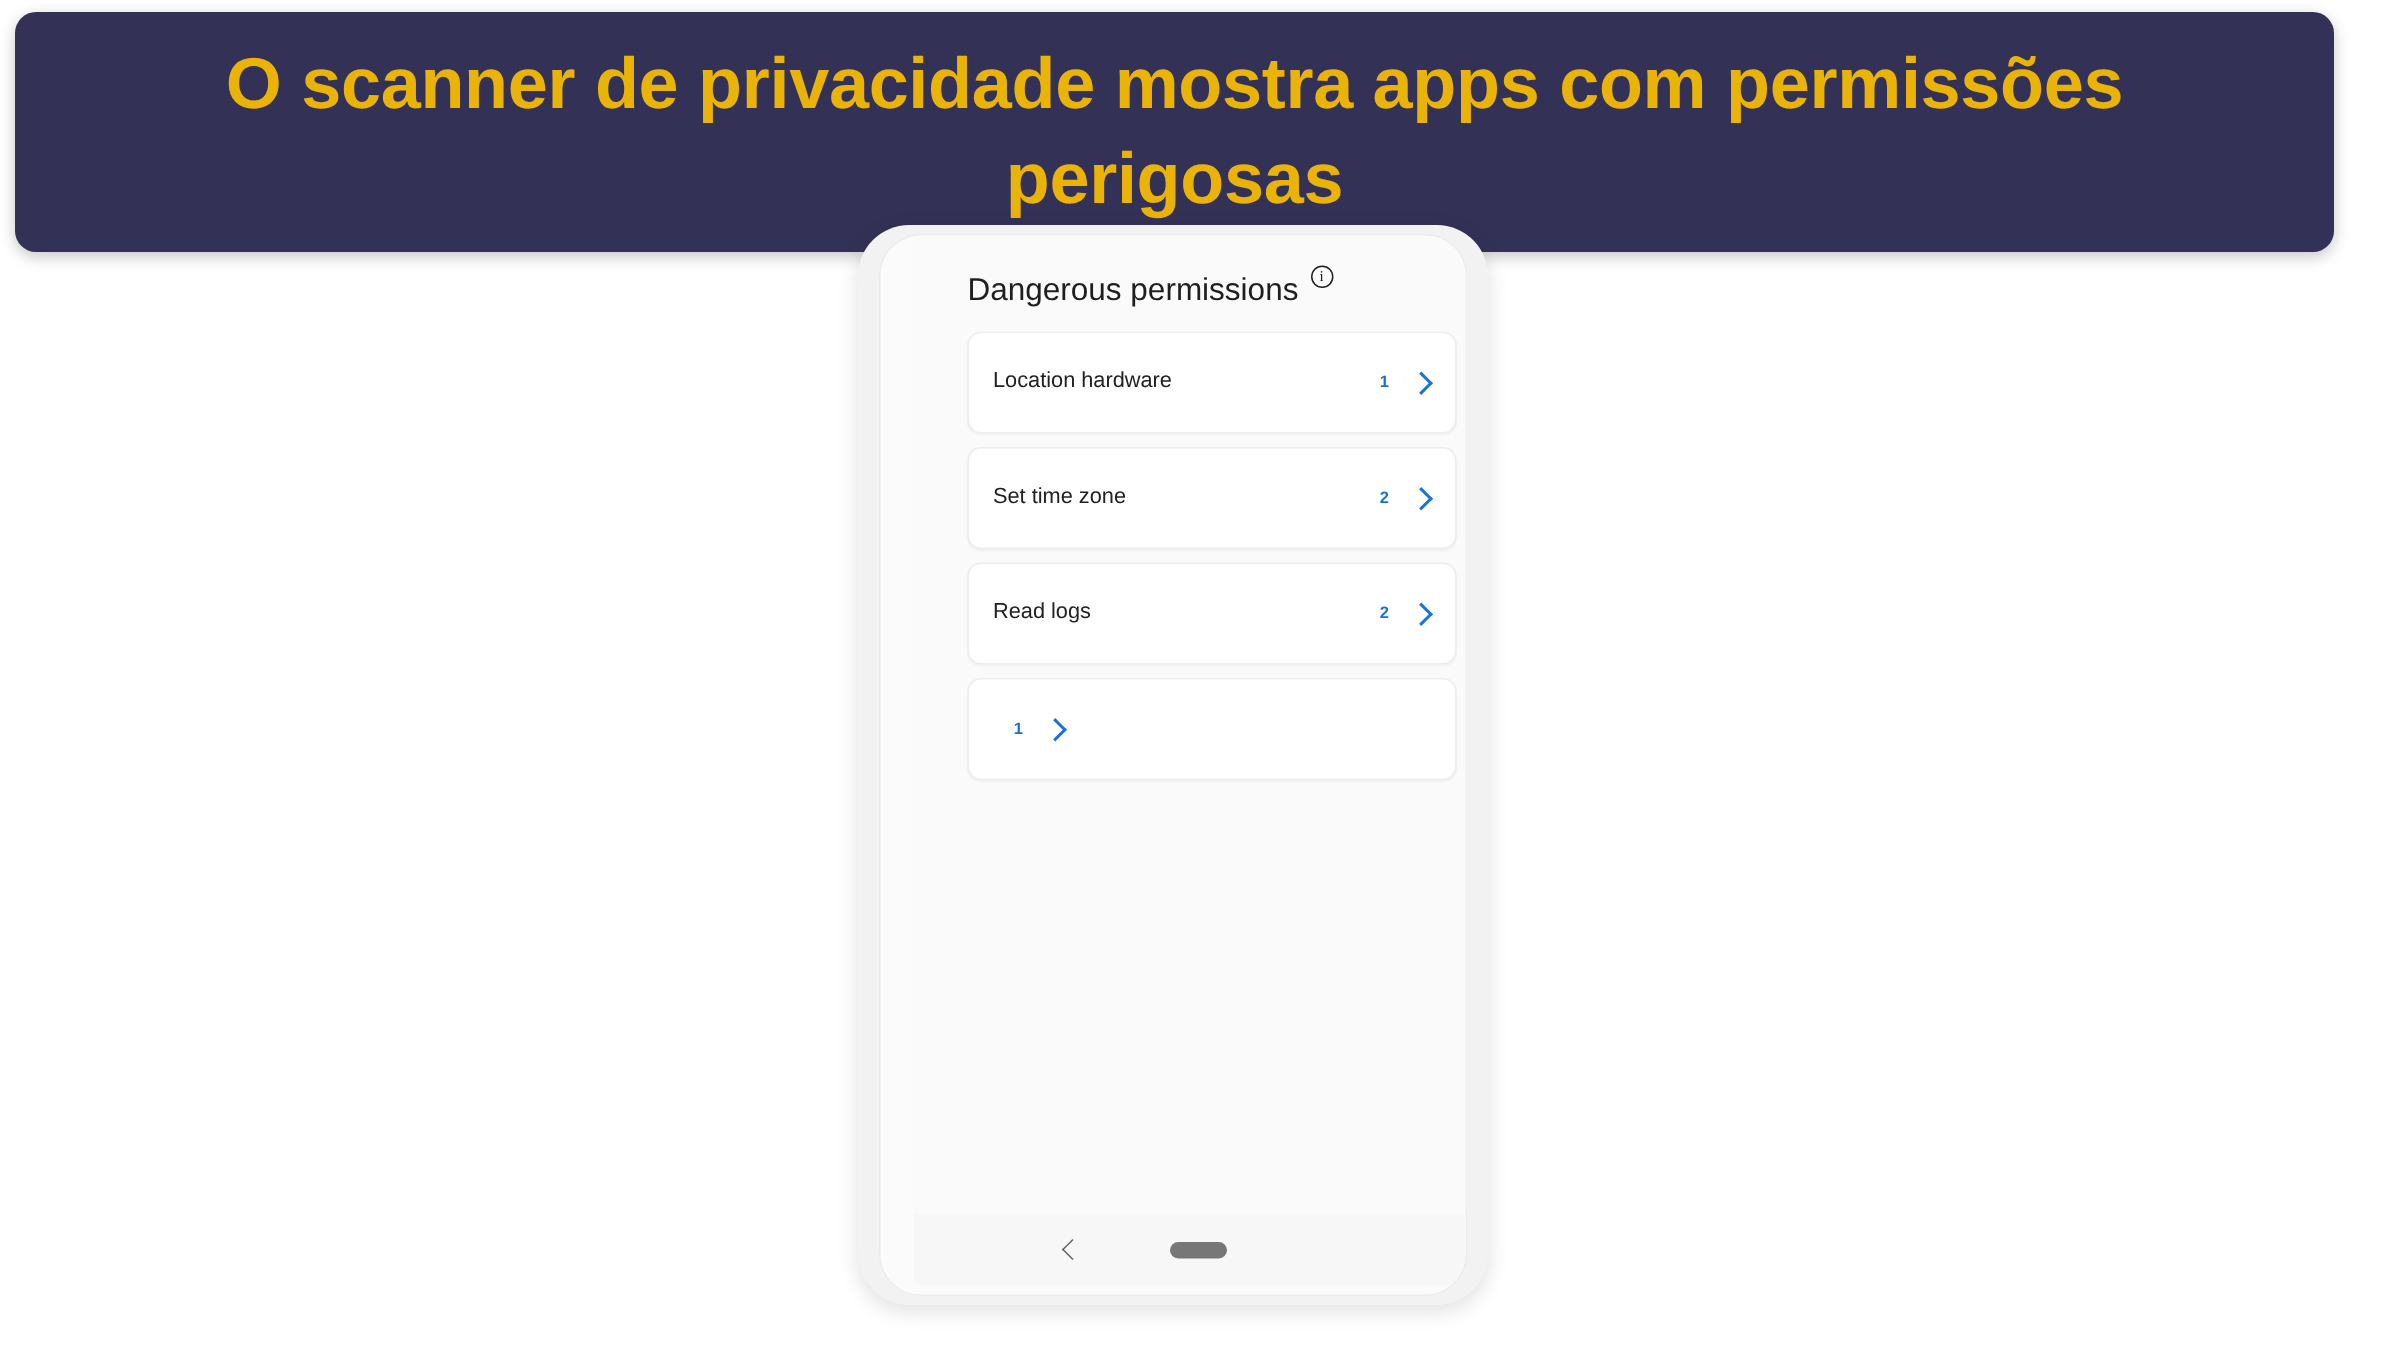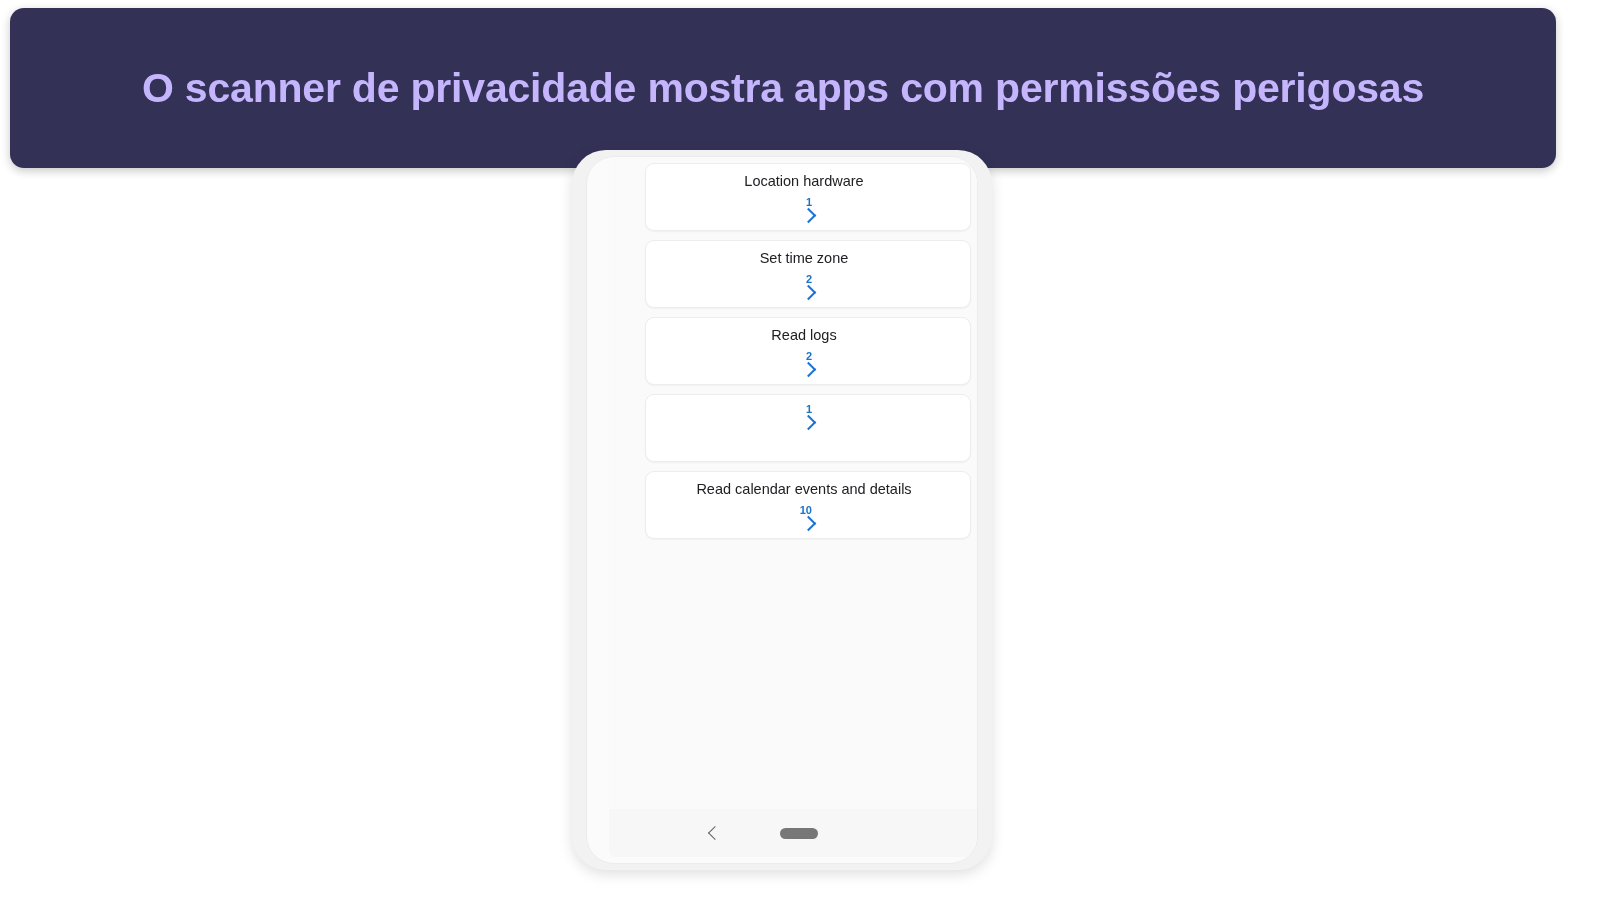--- a/index.html
+++ b/index.html
@@ -16,22 +16,22 @@
     position:absolute;
     left:10px; top:8px;
     width:1546px; height:160px;
     background:#333156;
     border-radius:14px;
     box-shadow:0 3px 10px rgba(0,0,0,0.22);
     display:flex; align-items:center; justify-content:center;
     padding:0 30px;
   }
   .banner-text {
-    color:#c4b5fd;
-    font-size:41px;
+    color:#eab308;
+    font-size:48px;
     font-weight:bold;
     line-height:1.32;
     text-align:center;
     letter-spacing:-0.2px;
   }
 
   
   .phone-outer {
     position:absolute;
     left:572px; top:150px;
@@ -98,21 +98,20 @@
   .perm-card {
     background:#ffffff;
     border:1px solid #ededed;
     border-radius:9px;
     margin-bottom:9px;
     min-height:68px;
     display:flex;
     align-items:center;
     padding:8px 14px 8px 16px;
     box-shadow:0 1px 1.5px rgba(0,0,0,0.045);
-    flex-direction:column;
   }
   .perm-label {
     flex:1;
     font-size:14.5px;
     color:#202124;
     line-height:1.32;
     padding-right:10px;
   }
   .perm-count {
     font-size:11px;
@@ -178,20 +177,24 @@
   <div class="banner">
     <div class="banner-text">O scanner de privacidade mostra apps com permissões perigosas</div>
   </div>
 
   <div class="phone-outer">
     <div class="phone-mid">
       <div class="phone-screen">
 
         <div class="screen-scroll">
 
+          <div class="section-title-row">
+            <span class="section-title">Dangerous permissions</span>
+            <span class="info-icon"></span>
+          </div>
 
           <div class="perm-list">
 
             <div class="perm-card">
               <div class="perm-label">Location hardware</div>
               <div class="perm-count">1</div>
               <div class="chevron-right"></div>
             </div>
 
             <div class="perm-card">
@@ -207,25 +210,20 @@
               <div class="chevron-right"></div>
             </div>
 
 
 
             <div class="perm-card">
               <div class="perm-count">1</div>
               <div class="chevron-right"></div>
             </div>
 
-            <div class="perm-card">
-              <div class="perm-label">Read calendar events and details</div>
-              <div class="perm-count">10</div>
-              <div class="chevron-right"></div>
-            </div>
 
           </div>
         </div>
 
         <div class="nav-bar">
           <div class="nav-back"></div>
           <div class="nav-home"></div>
         </div>
 
       </div>

